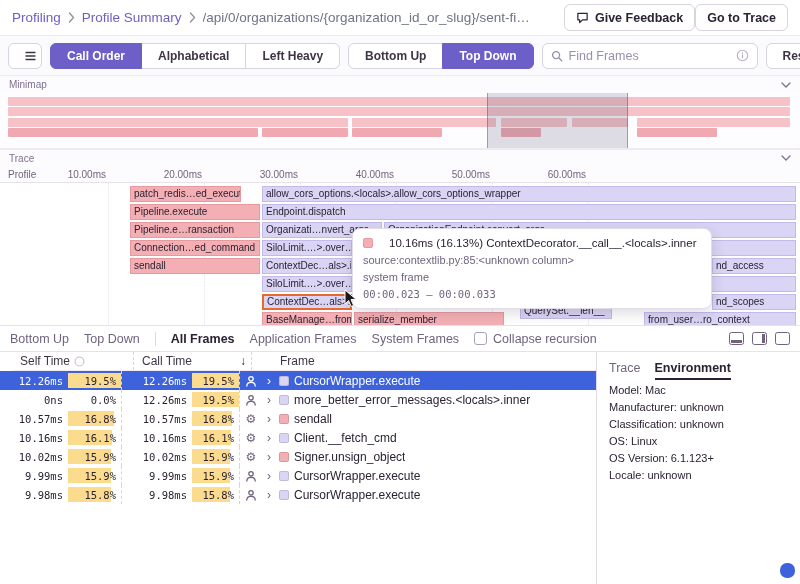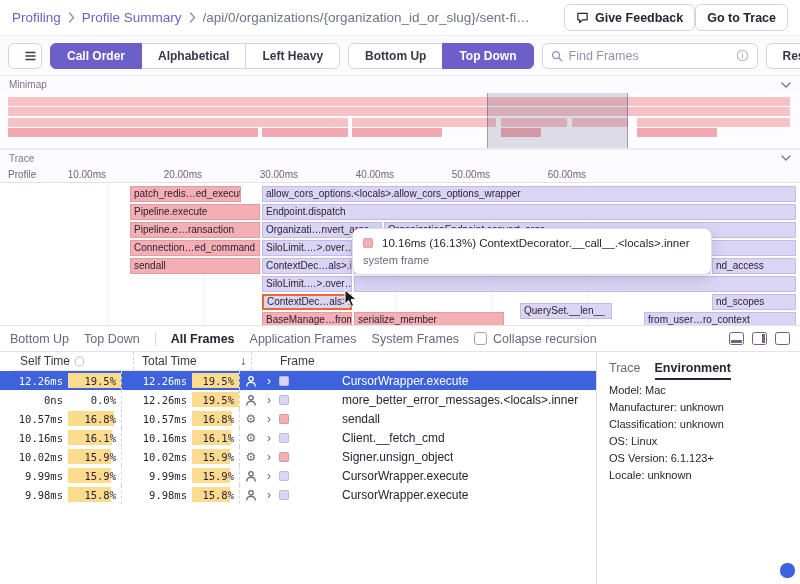--- a/index.html
+++ b/index.html
@@ -45,21 +45,21 @@
 
   
   .flame { height:142px; min-height:142px; position:relative; overflow:hidden; background:#fff; }
   .grid { position:absolute; top:0; bottom:0; width:1px; background:#F1EEF5; }
   .frm { position:absolute; height:16px; line-height:14px; font-size:10px; padding:0 3px; overflow:hidden; white-space:nowrap; border:1px solid transparent; color:#2B2233; cursor:pointer; }
   .frm.p { background:#F4AFB4; border-color:#E59AA0; }
   .frm.l { background:#DAD5F4; border-color:#C3BAE9; }
   .frm.hl { border:2px solid #E8692D; line-height:12px; }
 
   .tooltip { position:absolute; left:352px; top:45px; width:360px; background:#fff; border:1px solid #E2DCE8; border-radius:8px; box-shadow:0 4px 14px rgba(43,34,51,0.16); padding:8px 10px; z-index:30; }
-  .tt-title { display:flex; align-items:center; gap:9px; white-space:nowrap; overflow:hidden; font-size:11.5px; color:#2B2233; }
+  .tt-title { display:flex; align-items:center; gap:16px; white-space:nowrap; overflow:hidden; font-size:11.5px; color:#2B2233; }
   .tt-sw { width:10px; height:10px; background:#F4AFB4; border:1px solid #E59AA0; border-radius:2px; flex:none; }
   .tt-sub { color:#71637E; font-size:11px; margin-top:5px; white-space:nowrap; overflow:hidden; }
   .tt-mono { font-family:"DejaVu Sans Mono",monospace; font-size:10.5px; }
   .cursor { position:absolute; left:344px; top:106px; z-index:40; pointer-events:none; }
 
   
   .tabsbar { height:27px; min-height:27px; display:flex; align-items:center; gap:15px; padding:0 10px; border-top:1px solid #E7E1EC; border-bottom:1px solid #E7E1EC; background:#fff; font-size:12.5px; color:#71637E; }
   .tab { cursor:pointer; white-space:nowrap; }
   .tab.active { color:#2B2233; font-weight:700; }
   .vsep { width:1px; height:14px; background:#DDD6E3; }
@@ -86,21 +86,21 @@
   .ms.t { width:70px; }
   .pct { width:54px; position:relative; border-right:1px dashed #D9D2DF; justify-content:flex-end; padding-right:5px; font-family:"DejaVu Sans Mono",monospace; font-size:10.5px; color:#2B2233; }
   .pct.t { width:48px; }
   .bar { position:absolute; left:0; top:2px; bottom:2px; background:#FBDC8F; }
   .pct span { position:relative; z-index:1; }
   .ic { width:22px; justify-content:center; color:#71637E; }
   .gearch { font-family:"DejaVu Sans",sans-serif; font-size:12px; line-height:1; }
   .frc { flex:1; gap:5px; padding-left:2px; overflow:hidden; white-space:nowrap; }
   .car { color:#71637E; font-size:12px; width:10px; text-align:center; }
   .sw { width:10px; height:10px; border-radius:2px; flex:none; border:1px solid rgba(0,0,0,0.12); }
-  .ft { overflow:hidden; text-overflow:ellipsis;margin-left:48px; }
+  .ft { overflow:hidden; text-overflow:ellipsis; }
   .trow.sel { background:#3D62DB; color:#fff; }
   .trow.sel .ms, .trow.sel .car, .trow.sel .ic { color:#fff; }
 
   
   .details { flex:1; padding:9px 12px; overflow:hidden; }
   .dtabs { display:flex; gap:14px; font-size:12.5px; color:#71637E; }
   .dtab { cursor:pointer; padding-bottom:3px; }
   .dtab.active { color:#2B2233; font-weight:700; border-bottom:2px solid #2B2233; }
   .dfield { margin-top:3px; font-size:11px; line-height:14px; color:#2B2233; white-space:nowrap; }
   .dfield:first-of-type { margin-top:10px; }
@@ -261,21 +261,23 @@
       <div class="frm l" style="left: 712px; top: 111px; width: 84px;">nd_scopes</div>
       <div class="frm p" style="left: 262px; top: 129px; width: 90px;">BaseManage…from_c…</div>
       <div class="frm p" style="left: 354px; top: 129px; width: 150px;">serialize_member</div>
       <div class="frm l" style="left: 520px; top: 120px; width: 92px;">QuerySet.__len__</div>
       <div class="frm l" style="left: 644px; top: 129px; width: 152px;">from_user…ro_context</div>
       <div class="tooltip">
       <div class="tt-title">
         <span class="tt-sw"></span>
         <span>10.16ms (16.13%) ContextDecorator.__call__.&lt;locals&gt;.inner</span>
       </div>
+      <div class="tt-sub">source:contextlib.py:85:&lt;unknown column&gt;</div>
       <div class="tt-sub">system frame</div>
+      <div class="tt-sub tt-mono">00:00.023 — 00:00.033</div>
     </div>
     <span class="cursor"><svg width="13" height="19" viewBox="0 0 13 19">
           <path d="M1 1l0 14 3.6-3.4 2.6 5.9 2.4-1.1-2.6-5.8 5-0.4z" fill="#1a1a1a" stroke="#fff" stroke-width="1"></path>
         </svg></span>
   </div>
 
   <div class="tabsbar">
     <span class="tab">Bottom Up</span>
     <span class="tab">Top Down</span>
     <span class="vsep"></span>
@@ -298,21 +300,21 @@
       <div class="thead">
         <div class="hg1">
           <span>Self Time</span>
           <span class="icn">
               <svg width="11" height="11" viewBox="0 0 14 14">
                 <circle cx="7" cy="7" r="5.6" stroke="#C4BCCE" stroke-width="1.3" fill="none"></circle>
               </svg>
             </span>
         </div>
         <div class="hg2">
-          <span>Total Time</span>
+          <span>Call Time</span>
           <span class="sort">↓</span>
         </div>
         <div class="hgi"></div>
         <div class="hg3"><span>Frame</span></div>
       </div>
 
       <div class="trow sel">
         <div class="c ms">12.26ms</div>
         <div class="c pct">
             <div class="bar" style="width: 100%;"></div>

